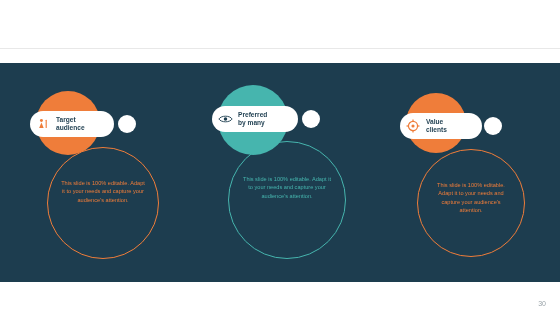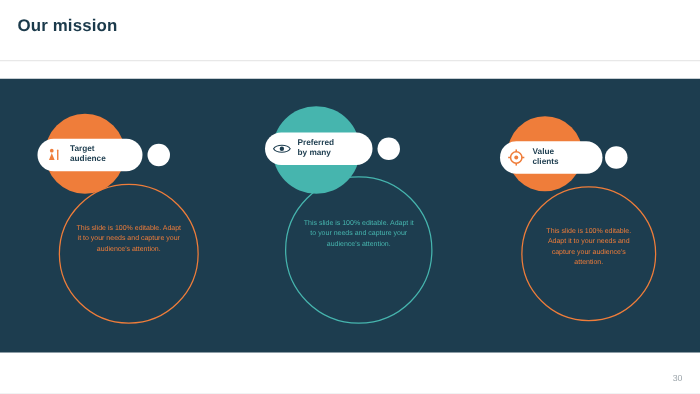--- a/index.html
+++ b/index.html
@@ -167,23 +167,20 @@
     bottom: 8px;
     font-size: 7px;
     color: #9aa3a9;
   }
 </style>
 </head>
 <body>
 
 <div class="slide">
 
-  <div class="title-bar">
-    <div class="slide-title">Our mission</div>
-  </div>
   <div class="title-rule"></div>
 
   <div class="body-panel">
 
     <div class="col col-1">
       <div class="big-circle c1-big"></div>
       <div class="head-circle c1-head"></div>
       <div class="pill-knob c1-knob"></div>
       <div class="pill c1-pill">
         <span class="pill-icon">

